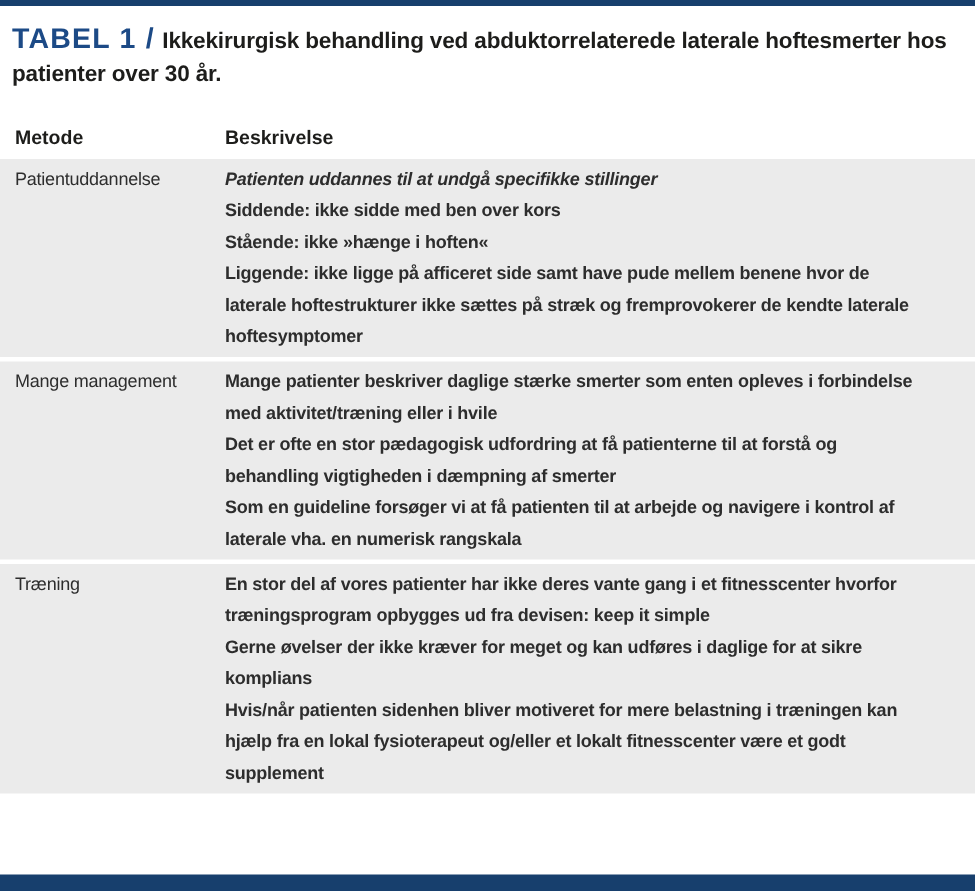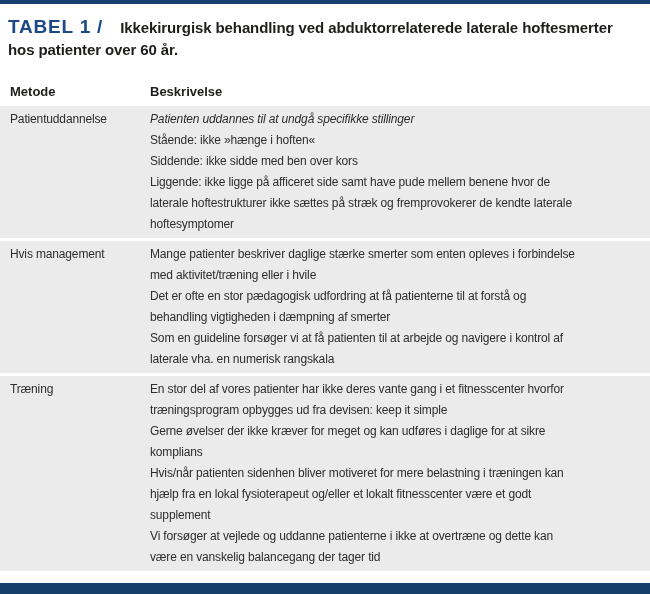--- a/index.html
+++ b/index.html
@@ -23,21 +23,21 @@
     font-size: 15px;
     line-height: 22px;
     font-weight: 700;
     color: #1d1d1b;
     letter-spacing: -0.1px;
   }
   .title-label {
     color: var(--accent-title, #1c4a86);
     font-size: 19px;
     letter-spacing: 0.8px;
-    margin-right: 17px;
+    margin-right: 5px;
     white-space: nowrap;
   }
   .table { margin-top: 22px; }
   .thead {
     display: flex;
     padding-bottom: 5px;
     font-size: 13px;
     font-weight: 700;
     color: #1d1d1b;
     line-height: 18px;
@@ -55,76 +55,74 @@
   .tr {
     display: flex;
     background: var(--row-bg, #ebebeb);
     margin-bottom: 3px;
     padding: 3px 0;
     font-size: 12px;
     line-height: 21px;
     letter-spacing: -0.15px;
     color: #2d2d2d;
   }
-  .para { white-space: pre-line; }
+  .para { white-space: pre-line; font-weight: bold; }
   .para.italic { font-style: italic; }
   .bottom-rule {
     position: absolute;
     bottom: 0; left: 0; right: 0;
     height: 11px;
     background: var(--accent-bar, #173f6d);
   }
 </style>
 </head>
 <body>
 
 <div class="page" style="--accent-bar: #173f6d; --accent-title: #1c4a86; --row-bg: #ebebeb;">
   <div class="top-rule"></div>
 
-  <h1 class="title"><span class="title-label">TABEL 1 /</span><span class="title-text">Ikkekirurgisk behandling ved abduktorrelaterede laterale hoftesmerter hos patienter over 60 år.</span></h1>
+  <h1 class="title"><span class="title-label">TABEL 1 /</span><span class="title-text">Ikkekirurgisk behandling ved abduktorrelaterede laterale hoftesmerter hos patienter over 30 år.</span></h1>
 
   <div class="table">
     <div class="thead">
       <div class="col-method th">Metode</div>
       <div class="col-desc th">Beskrivelse</div>
     </div>
     <div id="rows">
         <div class="tr">
           <div class="col-method">Patientuddannelse</div>
           <div class="col-desc">
             <div class="para italic">Patienten uddannes til at undgå specifikke stillinger</div>
+            <div class="para">Siddende: ikke sidde med ben over kors</div>
             <div class="para">Stående: ikke »hænge i hoften«</div>
-            <div class="para">Siddende: ikke sidde med ben over kors</div>
             <div class="para">Liggende: ikke ligge på afficeret side samt have pude mellem benene hvor de
 laterale hoftestrukturer ikke sættes på stræk og fremprovokerer de kendte laterale
 hoftesymptomer</div>
           </div>
         </div>
         <div class="tr">
-          <div class="col-method">Hvis management</div>
+          <div class="col-method">Mange management</div>
           <div class="col-desc">
             <div class="para">Mange patienter beskriver daglige stærke smerter som enten opleves i forbindelse
 med aktivitet/træning eller i hvile</div>
             <div class="para">Det er ofte en stor pædagogisk udfordring at få patienterne til at forstå og
 behandling vigtigheden i dæmpning af smerter</div>
             <div class="para">Som en guideline forsøger vi at få patienten til at arbejde og navigere i kontrol af
 laterale vha. en numerisk rangskala</div>
           </div>
         </div>
         <div class="tr">
           <div class="col-method">Træning</div>
           <div class="col-desc">
             <div class="para">En stor del af vores patienter har ikke deres vante gang i et fitnesscenter hvorfor
 træningsprogram opbygges ud fra devisen: keep it simple</div>
             <div class="para">Gerne øvelser der ikke kræver for meget og kan udføres i daglige for at sikre
 komplians</div>
             <div class="para">Hvis/når patienten sidenhen bliver motiveret for mere belastning i træningen kan
 hjælp fra en lokal fysioterapeut og/eller et lokalt fitnesscenter være et godt
 supplement</div>
-            <div class="para">Vi forsøger at vejlede og uddanne patienterne i ikke at overtræne og dette kan
-være en vanskelig balancegang der tager tid</div>
           </div>
         </div>
       </div>
   </div>
 
   <div class="bottom-rule"></div>
 </div>
 
 </body></html>

